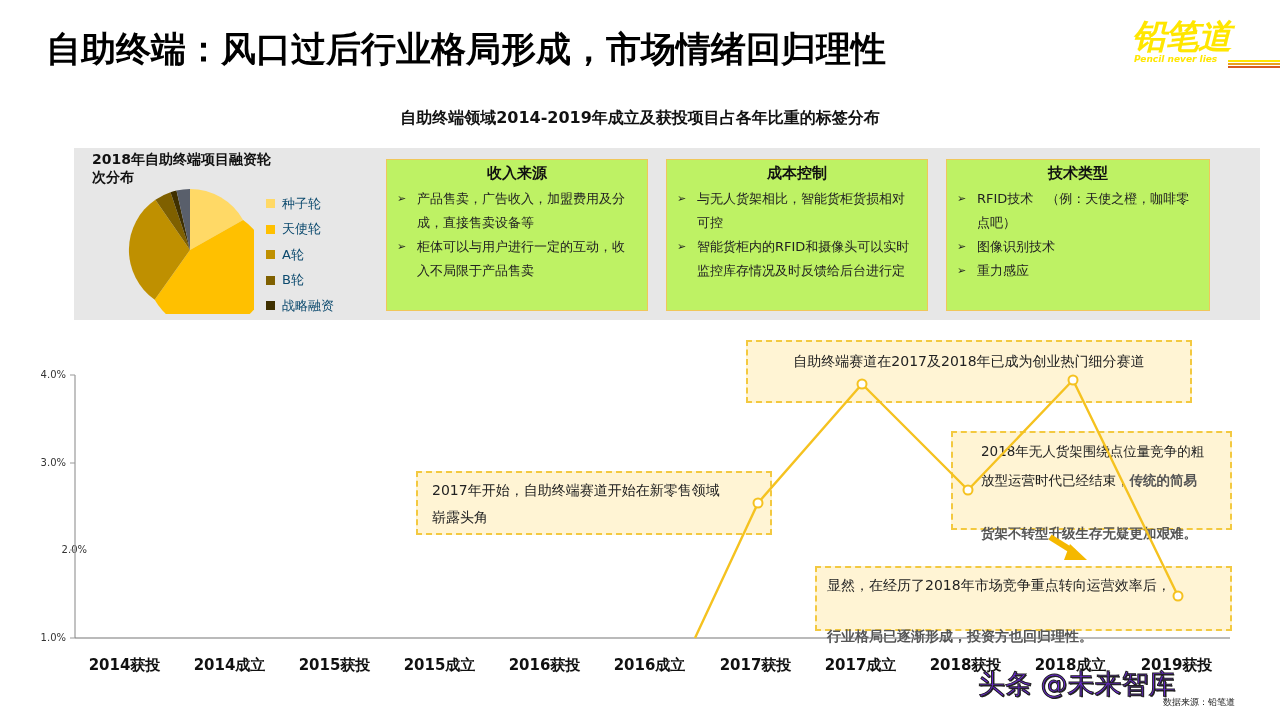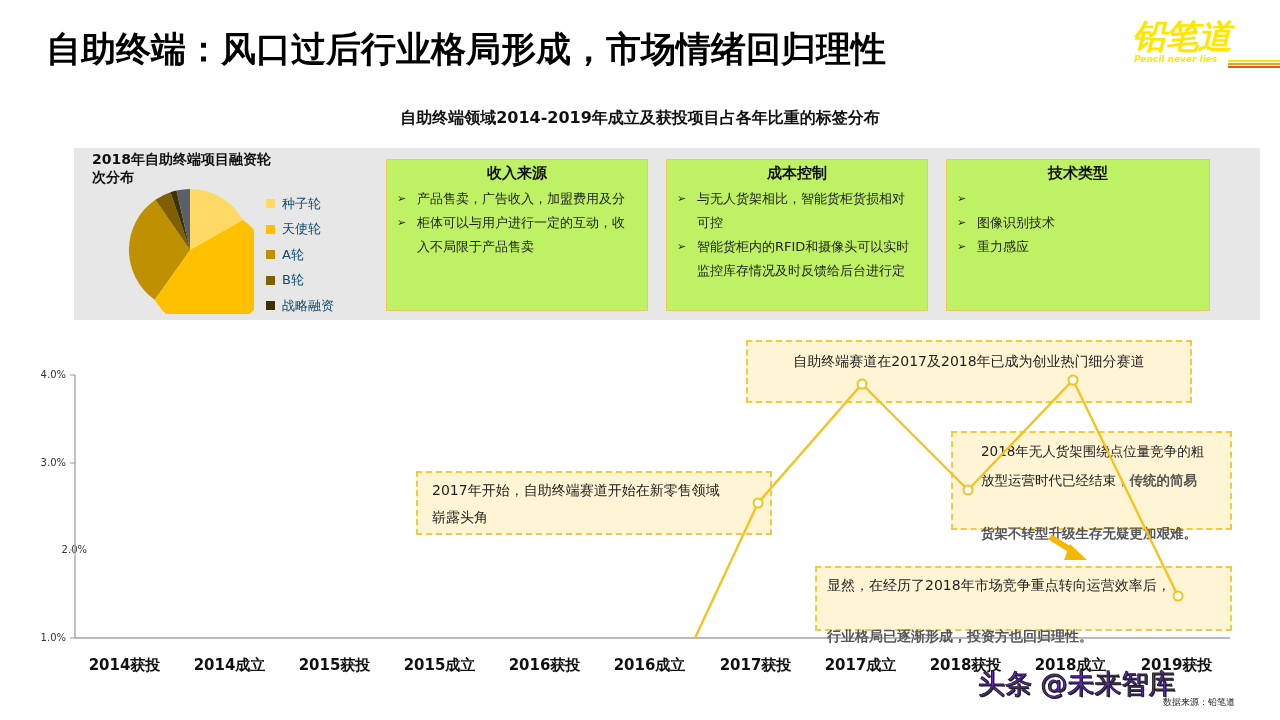--- a/index.html
+++ b/index.html
@@ -91,20 +91,21 @@
       <span>战略融资</span>
     </div>
 </div>
 
 <div class="info-box" style="left:386px;width:262px;">
   <div class="info-title">收入来源</div>
   <div class="bullet">
       <span class="bullet-mark">➢</span>
       <div>
         <div>产品售卖，广告收入，加盟费用及分</div>
+        <div>成，直接售卖设备等</div>
       </div>
     </div>
   <div class="bullet">
       <span class="bullet-mark">➢</span>
       <div>
         <div>柜体可以与用户进行一定的互动，收</div>
         <div>入不局限于产品售卖</div>
       </div>
     </div>
 </div>
@@ -124,20 +125,24 @@
         <div>智能货柜内的RFID和摄像头可以实时</div>
         <div>监控库存情况及时反馈给后台进行定</div>
       </div>
     </div>
 </div>
 
 <div class="info-box" style="left:946px;width:264px;">
   <div class="info-title">技术类型</div>
   <div class="bullet">
       <span class="bullet-mark">➢</span>
+      <div>
+        <div>RFID技术　（例：天使之橙，咖啡零</div>
+        <div>点吧）</div>
+      </div>
     </div>
   <div class="bullet">
       <span class="bullet-mark">➢</span>
       <div>
         <div>图像识别技术</div>
       </div>
     </div>
   <div class="bullet">
       <span class="bullet-mark">➢</span>
       <div>

